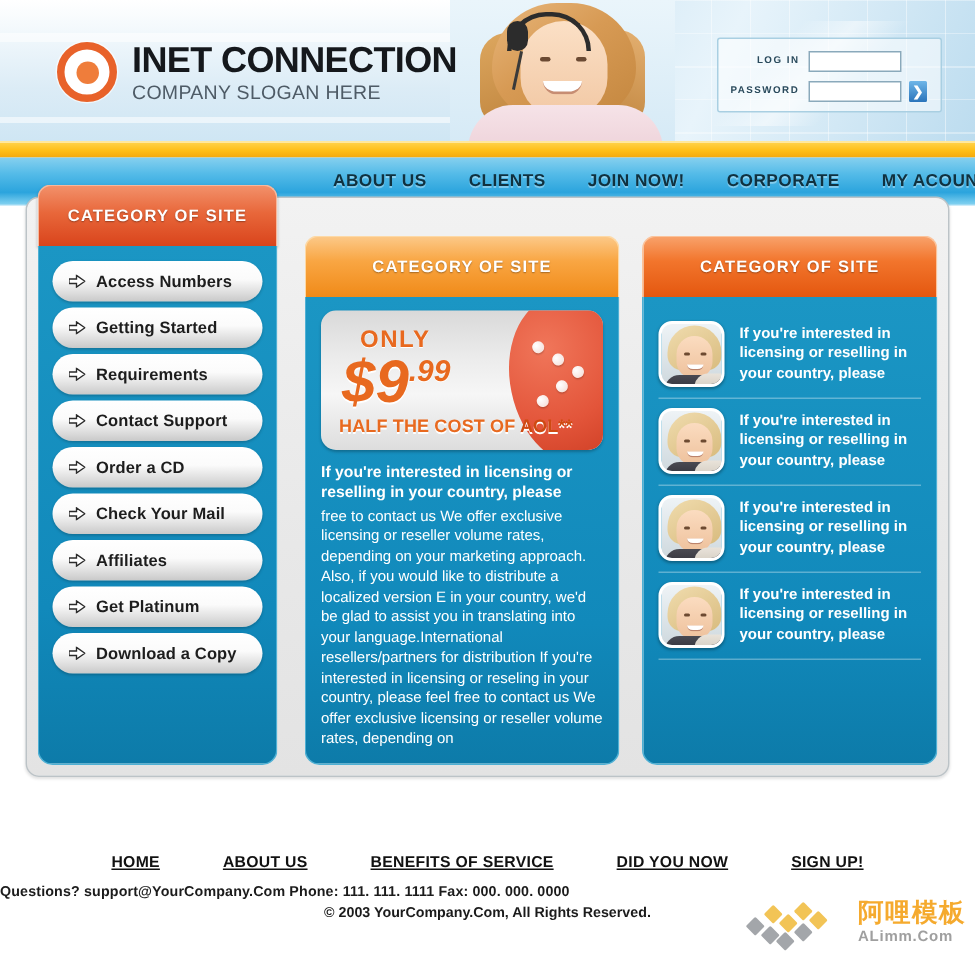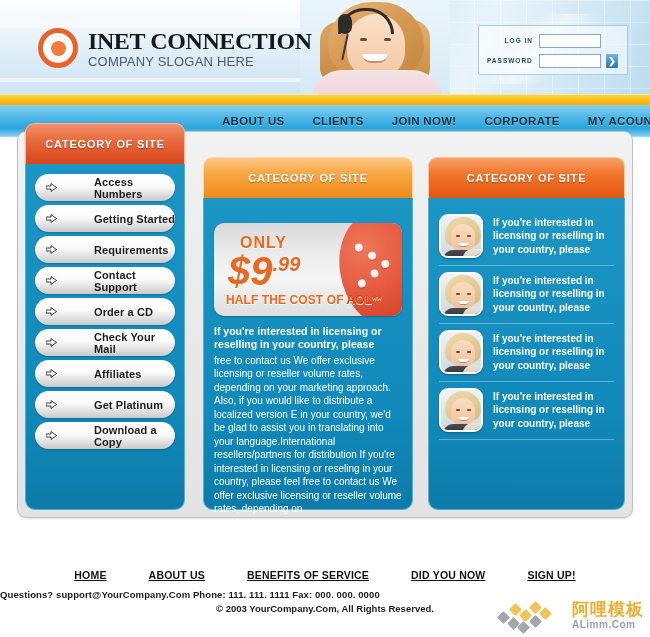--- a/index.html
+++ b/index.html
@@ -42,21 +42,21 @@
   .logo-mark {
     width: 40px; height: 40px; border-radius: 50%;
     border: 5px solid #e8622a; background: #ffffff;
     display: flex; align-items: center; justify-content: center;
     box-shadow: 0 0 0 1px rgba(255,255,255,0.6);
   }
   .logo-dot { width: 15px; height: 15px; border-radius: 50%; background: #ef7d3b; }
   .logo-text { line-height: 1; }
   .logo-title {
     font-size: 24px; font-weight: bold; color: #15181c; letter-spacing: -0.4px;
-    font-family: Liberation Serif, serif;
+    font-family: Liberation Sans, sans-serif;
   }
   .logo-slogan {
     font-size: 13px; color: #4e5b66; letter-spacing: 0.2px; margin-top: 2px;
   }
 
   
   .hero-person {
     position: absolute; left: 300px; top: 0; width: 150px; height: 94px;
     overflow: hidden;
   }
@@ -195,42 +195,42 @@
     border-radius: 14px;
     display: flex; align-items: center; gap: 7px;
     padding-left: 11px;
     box-shadow: 0 1px 2px rgba(0,0,0,0.22);
     cursor: pointer;
   }
   .arrow-icon {
     width: 11px; height: 9px; flex: none; display: block;
   }
   .side-label {
-    font-size: 11px; font-weight: bold; color: #1d1d1d; letter-spacing: 0.1px; margin-left: 30px;
+    font-size: 11px; font-weight: bold; color: #1d1d1d; letter-spacing: 0.1px;
   }
 
   
   #center-panel {
     left: 203px; top: 157px; width: 210px; height: 339px;
   }
   #center-panel .panel-head {
     background: linear-gradient(to bottom,#fcc887 0%, #f9a643 40%, #f08a18 100%);
     border: 1px solid #fdd9a6; border-bottom: none;
   }
   .center-body {
     height: 312px;
     background: linear-gradient(to bottom,#1b96c4 0%, #1189bb 70%, #0d7ba9 100%);
     border-radius: 0 0 10px 10px;
     border: 1px solid #4fb0d4; border-top: none;
     padding: 9px 10px 10px 10px;
   }
   .promo {
     position: relative; height: 93px; border-radius: 10px;
     background: linear-gradient(to bottom,#d9d9d9 0%, #ececec 35%, #f6f6f6 60%, #dddddd 100%);
-    overflow: hidden; box-shadow: 0 1px 2px rgba(0,0,0,0.25); margin-top: 16px;
+    overflow: hidden; box-shadow: 0 1px 2px rgba(0,0,0,0.25);
   }
   .promo-blob {
     position: absolute; right: -14px; top: -10px; width: 76px; height: 112px;
     background: radial-gradient(circle at 35% 30%, #f0765a 0%, #e3553a 55%, #c9391f 100%);
     border-radius: 50% 45% 48% 52% / 48% 50% 50% 52%;
     transform: rotate(-8deg);
   }
   .blob-dot {
     position: absolute; width: 8px; height: 8px; border-radius: 50%;
     background: radial-gradient(circle at 35% 35%, #ffffff, #f3d9d2);

